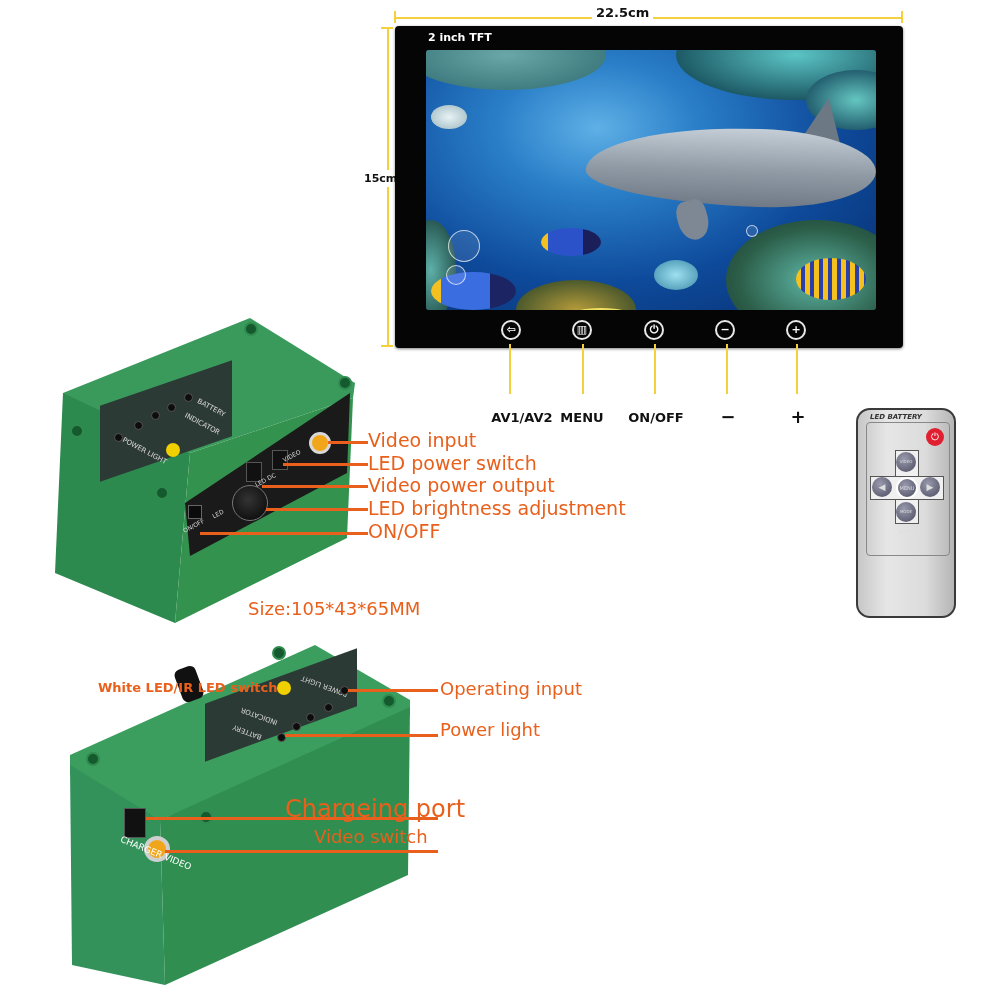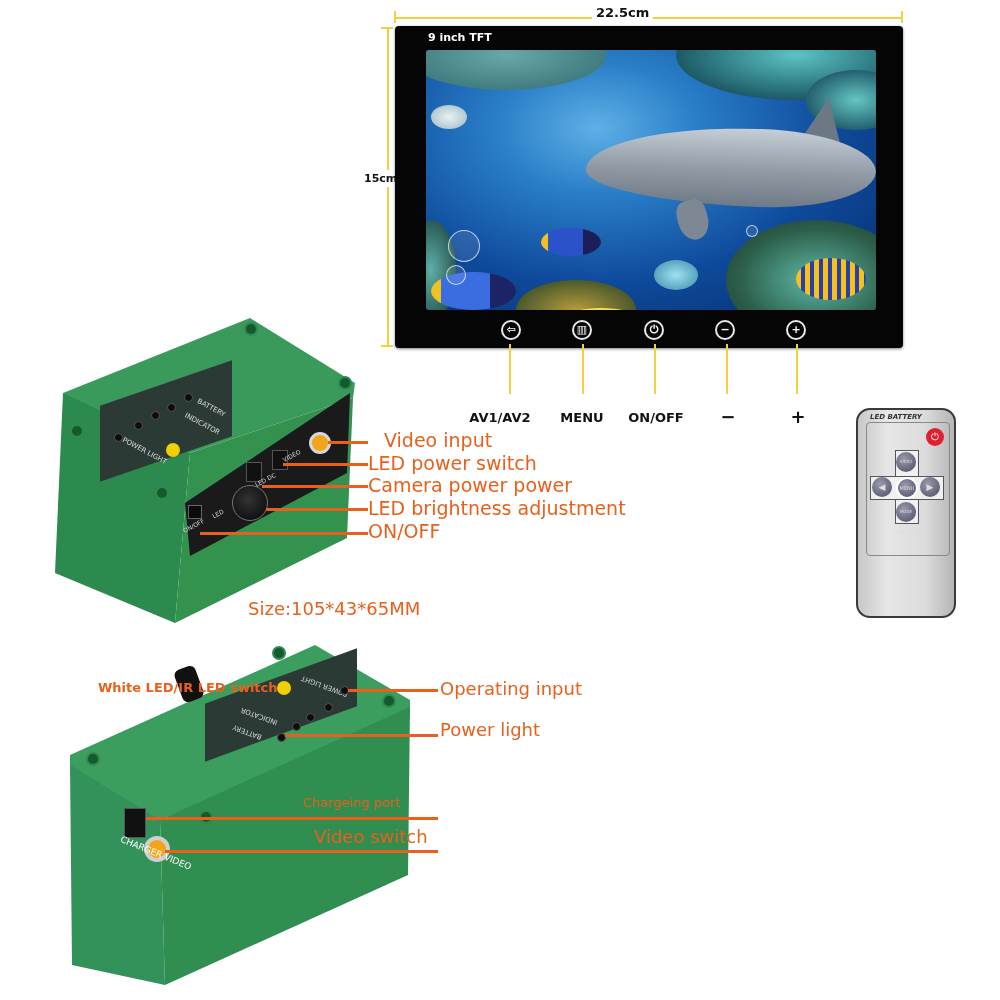--- a/index.html
+++ b/index.html
@@ -63,21 +63,21 @@
   <div class="dim-label" style="left:592px; top:5px; font-size:13px;">22.5cm</div>
 </div>
 <div>
   <div class="dim-v" style="left:387px; top:28px; height:318px;"></div>
   <div class="dim-tick-h" style="left:381px; top:27px;"></div>
   <div class="dim-tick-h" style="left:381px; top:345px;"></div>
   <div class="dim-label" style="left:362px; top:170px; font-size:11px; padding:2px 2px;">15cm</div>
 </div>
 
 <div class="monitor">
-  <div class="monitor-title">9 inch TFT</div>
+  <div class="monitor-title">2 inch TFT</div>
   <div class="screen">
 
     <div class="coral" style="left:-20px; top:-30px; width:200px; height:70px; background:radial-gradient(#6aa7a8,#2f6b6f);"></div>
     <div class="coral" style="left:250px; top:-40px; width:240px; height:90px; background:radial-gradient(#5bc4c4,#1d5a66 70%);"></div>
     <div class="coral" style="left:380px; top:20px; width:100px; height:60px; background:radial-gradient(#64c6c0,#246070 70%);"></div>
 
     <div class="coral" style="left:300px; top:170px; width:180px; height:120px; background:radial-gradient(#5fb8a8,#2c5f4a 60%,#1a3a30);"></div>
     <div class="coral" style="left:90px; top:230px; width:120px; height:60px; background:radial-gradient(#b59b3a,#4d5a2c 70%);"></div>
     <div class="coral" style="left:-20px; top:170px; width:50px; height:100px; background:radial-gradient(#5db0a8,#2a5a55 70%);"></div>
 
@@ -103,21 +103,21 @@
   <div class="mon-btn" style="left:320px;"><span>−</span></div>
   <div class="mon-btn" style="left:391px;"><span>+</span></div>
 </div>
 
 <div class="btn-lead" style="left:509px;"></div>
 <div class="btn-lead" style="left:582px;"></div>
 <div class="btn-lead" style="left:654px;"></div>
 <div class="btn-lead" style="left:726px;"></div>
 <div class="btn-lead" style="left:796px;"></div>
 
-<div class="btn-label" style="left:500px;">AV1/AV2</div>
+<div class="btn-label" style="left:522px;">AV1/AV2</div>
 <div class="btn-label" style="left:582px;">MENU</div>
 <div class="btn-label" style="left:656px;">ON/OFF</div>
 <div class="btn-label" style="left:728px; font-size:18px; top:406px;">−</div>
 <div class="btn-label" style="left:798px; font-size:18px; top:406px;">+</div>
 
 <div class="remote">
   <div class="remote-label">LED BATTERY</div>
   <div class="remote-panel"></div>
   <div class="r-power"><span>⏻</span></div>
   <div class="r-cross" style="left:37px; top:40px; width:22px; height:72px;"></div>
@@ -166,23 +166,23 @@
   <div class="tiny-white" style="left:254px; top:476px; transform:rotate(-28deg); font-size:6px;">LED DC</div>
   <div class="tiny-white" style="left:182px; top:522px; transform:rotate(-28deg); font-size:6px;">ON/OFF</div>
   <div class="tiny-white" style="left:212px; top:510px; transform:rotate(-28deg); font-size:6px;">LED</div>
 
   <div class="lead-line" style="left:328px; top:441px; width:40px;"></div>
   <div class="lead-line" style="left:283px; top:463px; width:85px;"></div>
   <div class="lead-line" style="left:262px; top:485px; width:106px;"></div>
   <div class="lead-line" style="left:266px; top:508px; width:102px;"></div>
   <div class="lead-line" style="left:200px; top:532px; width:168px;"></div>
 
-  <div class="label-text" style="left:384px; top:429px; font-size:19px;">Video input</div>
+  <div class="label-text" style="left:368px; top:429px; font-size:19px;">Video input</div>
   <div class="label-text" style="left:368px; top:452px; font-size:19px;">LED power switch</div>
-  <div class="label-text" style="left:368px; top:474px; font-size:19px;">Camera power power</div>
+  <div class="label-text" style="left:368px; top:474px; font-size:19px;">Video power output</div>
   <div class="label-text" style="left:368px; top:497px; font-size:19px;">LED brightness adjustment</div>
   <div class="label-text" style="left:368px; top:520px; font-size:19px;">ON/OFF</div>
 
   <div class="label-text" style="left:248px; top:598px; font-size:18px;">Size:105*43*65MM</div>
 </div>
 
 <div>
   <svg class="abs" style="left:70px; top:645px;" width="345" height="345" viewBox="0 0 345 345">
 
     <polygon points="0,110 245,0 340,55 340,70 90,175 0,130" fill="#3b9e5e"></polygon>
@@ -216,15 +216,15 @@
 
   <div class="label-text" style="left:98px; top:680px; font-size:13px; font-weight:bold;">White LED/IR LED switch</div>
 
   <div class="lead-line" style="left:348px; top:689px; width:90px;"></div>
   <div class="lead-line" style="left:285px; top:734px; width:153px;"></div>
   <div class="lead-line" style="left:146px; top:817px; width:292px;"></div>
   <div class="lead-line" style="left:165px; top:850px; width:273px;"></div>
 
   <div class="label-text" style="left:440px; top:678px; font-size:18px;">Operating input</div>
   <div class="label-text" style="left:440px; top:719px; font-size:18px;">Power light</div>
-  <div class="label-text" style="left:303px; top:795px; font-size:13px;">Chargeing port</div>
+  <div class="label-text" style="left:285px; top:795px; font-size:24px;">Chargeing port</div>
   <div class="label-text" style="left:314px; top:826px; font-size:18px;">Video switch</div>
 </div>
 
 </body></html>

